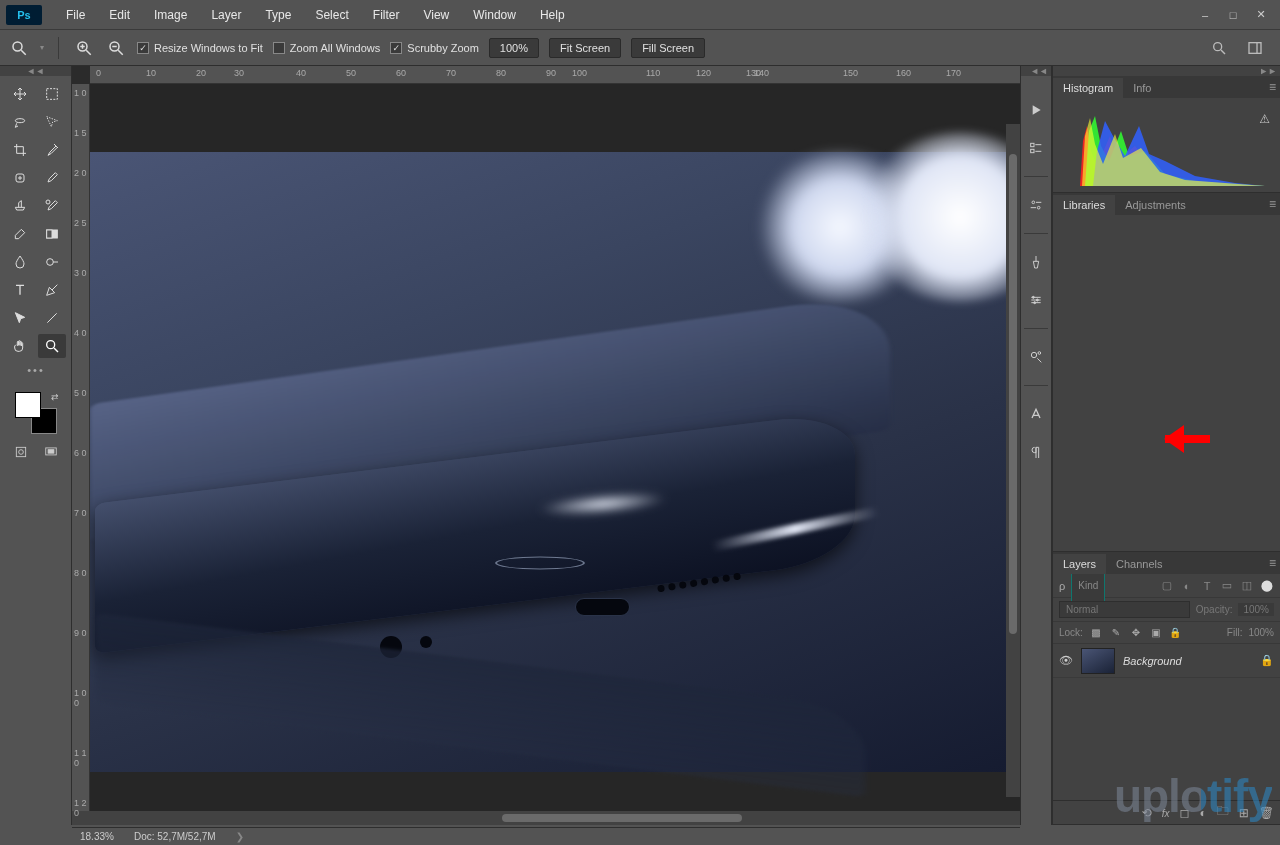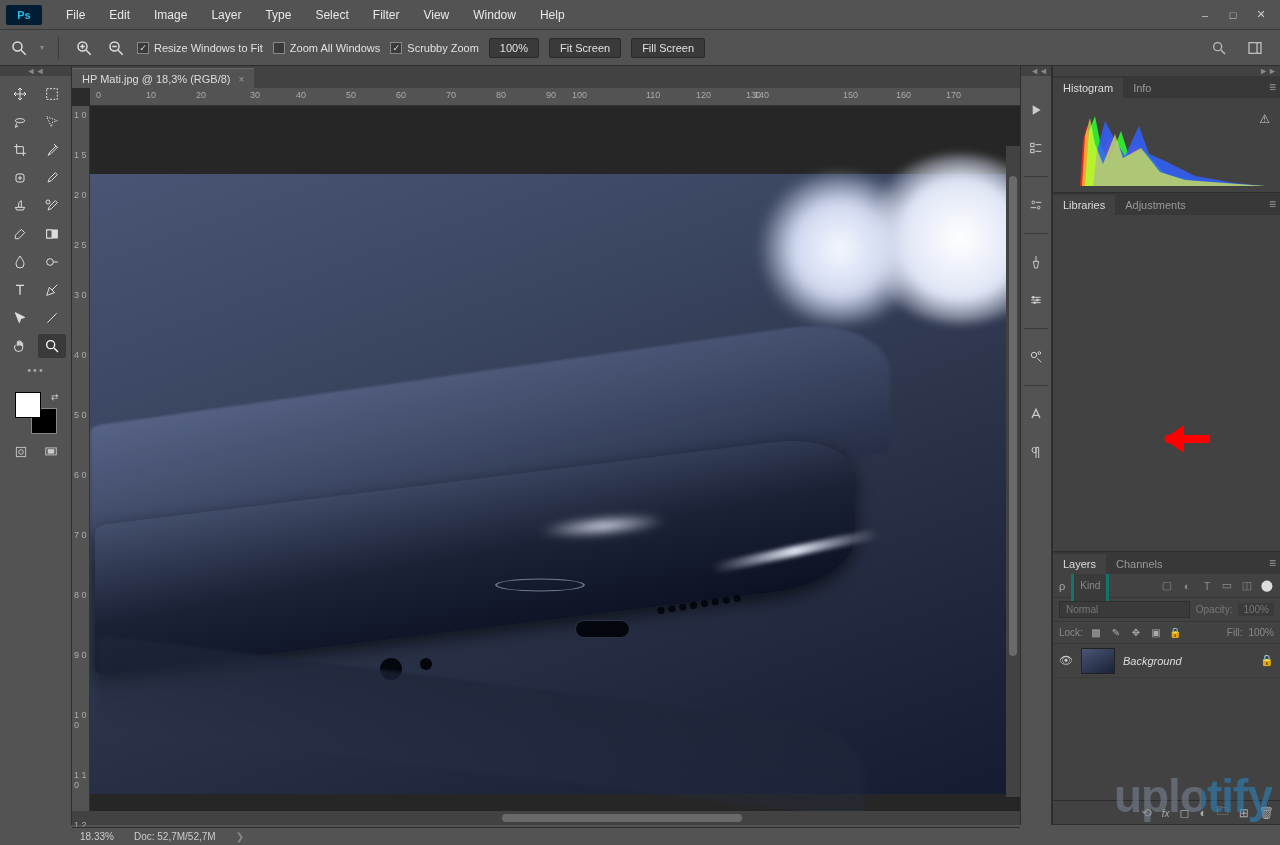--- a/index.html
+++ b/index.html
@@ -87,21 +87,21 @@
 
   .histogram-body{ height:94px; background:#424242; position:relative; padding:6px 8px;}
   .histo-warn{position:absolute; right:10px; top:14px; color:#ccc; font-size:12px;}
   .histo-canvas{position:absolute; left:12px; right:12px; bottom:6px; height:80px;}
 
   .libraries-body{ flex:1; background:#424242; }
 
   .layers-panel{ flex-shrink:0;}
   .layers-body{ background:#424242;}
   .filterrow{ height:24px; display:flex; align-items:center; padding:0 6px; gap:6px; border-bottom:1px solid #383838;}
-  .filterrow .kind{ background:#3a3a3a; border:3px solid #0f766e; padding:13px 6px; font-size:10px; color:#888; flex-shrink:0;}
+  .filterrow .kind{ background:#3a3a3a; border:1px solid #0f766e; padding:13px 6px; font-size:10px; color:#888; flex-shrink:0;}
   .filter-icons{ display:flex; gap:6px; margin-left:auto;}
   .filter-icons i{ width:14px; height:14px; display:flex; align-items:center; justify-content:center; color:#888; font-style:normal; font-size:11px;}
   .blendrow{ height:24px; display:flex; align-items:center; padding:0 6px; gap:6px; border-bottom:1px solid #383838; color:#777;}
   .blendrow .sel{ background:#3a3a3a; border:1px solid #2e2e2e; padding:2px 6px; font-size:10px; flex:1;}
   .blendrow .op{ font-size:10px;}
   .blendrow .val{ background:#3a3a3a; padding:1px 5px; font-size:10px;}
   .lockrow{ height:22px; display:flex; align-items:center; padding:0 6px; gap:6px; border-bottom:1px solid #383838; color:#888; font-size:10px;}
   .lockrow i{ font-style:normal; width:14px; text-align:center; color:#aaa;}
   .layers-list{ height:156px; overflow:auto;}
   .layer-row{ height:34px; display:flex; align-items:center; padding:0 6px; gap:8px; border-bottom:1px solid #3a3a3a;}
@@ -332,31 +332,25 @@
       <div class="tool">
           <svg width="14" height="14" viewBox="0 0 24 24" stroke="#ccc" stroke-width="1.5" fill="none">
             <rect x="3" y="5" width="18" height="12"></rect>
             <rect x="7" y="8" width="10" height="6" fill="#ccc"></rect>
           </svg>
         </div>
     </div>
   </div>
 
   <div class="docarea">
-    <div class="tabbar">
-      <div class="doctab">
-        <span>HP Mati.jpg @ 18,3% (RGB/8)</span>
-        <span class="x">×</span>
-      </div>
-    </div>
     <div class="ruler-h">
       <span style="left:6px">0</span>
       <span style="left:56px">10</span>
       <span style="left:106px">20</span>
-      <span style="left:160px">30</span>
+      <span style="left:144px">30</span>
       <span style="left:206px">40</span>
       <span style="left:256px">50</span>
       <span style="left:306px">60</span>
       <span style="left:356px">70</span>
       <span style="left:406px">80</span>
       <span style="left:456px">90</span>
       <span style="left:482px">100</span>
       <span style="left:556px">110</span>
       <span style="left:606px">120</span>
       <span style="left:656px">130</span>

